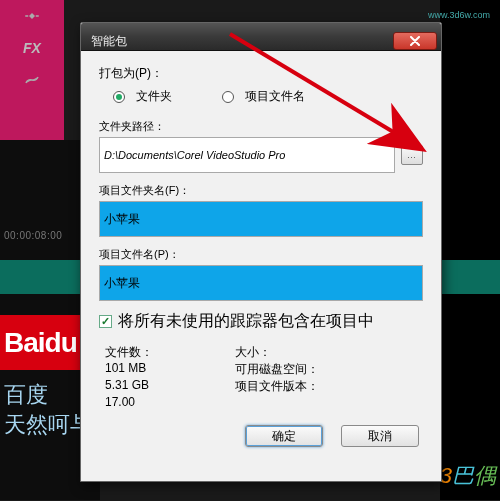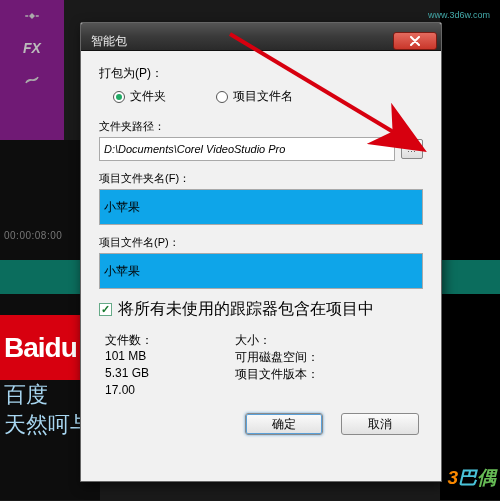--- a/index.html
+++ b/index.html
@@ -1,30 +1,30 @@
 <!DOCTYPE html>
 <html><head>
 <meta charset="utf-8">
 <style>
   * { box-sizing: border-box; margin: 0; padding: 0; }
   html, body { width: 500px; height: 501px; overflow: hidden; font-family: "Microsoft YaHei", SimSun, Arial, sans-serif; }
   body { background: #1a1a1a; position: relative; font-size: 12px; color: #000; }
 
   
-  .bg-toolbar { position: absolute; left: 0; top: 0; width: 64px; height: 140px; background: #701a75; }
+  .bg-toolbar { position: absolute; left: 0; top: 0; width: 64px; height: 140px; background: #be185d; }
   .bg-toolbar .tool { width: 64px; height: 32px; display: flex; align-items: center; justify-content: center; color: #bbb; font-size: 14px; }
   .bg-toolbar .tool svg { width: 18px; height: 18px; fill: #aaa; }
   .bg-timecode { position: absolute; left: 0; top: 230px; width: 100px; color: #777; font-size: 10px; padding-left: 4px; letter-spacing: 0.5px; }
   .bg-dark2 { position: absolute; left: 0; top: 140px; width: 100px; height: 360px; background: #0d0d0d; }
   .bg-timeline-band { position: absolute; left: 0; top: 260px; width: 500px; height: 34px; background: #0b6d5d; }
   .bg-right-col { position: absolute; right: 0; top: 0; width: 60px; height: 500px; background: #000; }
-  .bg-baidu { position: absolute; left: 0; top: 315px; width: 120px; height: 65px; background: #d7000f; color: #fff; font-size: 28px; font-weight: bold; padding-left: 4px; display: flex; align-items: center; letter-spacing: -1px; }
+  .bg-baidu { position: absolute; left: 0; top: 315px; width: 120px; height: 55px; background: #d7000f; color: #fff; font-size: 28px; font-weight: bold; padding-left: 4px; display: flex; align-items: center; letter-spacing: -1px; }
   .bg-text1 { position: absolute; left: 4px; top: 380px; color: #a8d6f0; font-size: 22px; font-weight: 500; text-shadow: 0 0 1px #000; }
   .bg-text2 { position: absolute; left: 4px; top: 410px; color: #a8d6f0; font-size: 22px; font-weight: 500; text-shadow: 0 0 1px #000; }
-  .bg-bottomright { position: absolute; right: 4px; bottom: 10px; color: #49c2d8; font-size: 19px; font-weight: bold; font-style: italic; }
+  .bg-bottomright { position: absolute; right: 4px; bottom: 10px; color: #49c2d8; font-size: 22px; font-weight: normal; font-style: italic; }
   .bg-bottomright .j { color: #ff8c00; }
   .bg-www { position: absolute; right: 10px; top: 10px; color: #4aa; font-size: 9px; }
 
   
   .dialog {
     position: absolute; left: 80px; top: 22px; width: 362px; height: 460px;
     background: #f1f1f1; border: 1px solid #666; box-shadow: 2px 4px 12px rgba(0,0,0,0.6);
     border-radius: 2px 2px 0 0;
   }
   .titlebar {
@@ -38,28 +38,28 @@
   .close-btn {
     width: 44px; height: 18px; border-radius: 3px;
     background: linear-gradient(to bottom, #e46a5e, #c9362a);
     border: 1px solid #7a1a12;
     display: flex; align-items: center; justify-content: center;
   }
   .close-btn svg { width: 12px; height: 10px; }
   .body { padding: 14px 18px 10px 18px; }
   .group-label { font-size: 12px; margin-bottom: 6px; }
   .radio-row { display: flex; gap: 50px; margin: 4px 0 14px 14px; align-items: center; }
-  .radio-row label { display: flex; align-items: center; gap: 5px; font-size: 12px; }
+  .radio-row label { display: flex; align-items: center; gap: 11px; font-size: 12px; }
   .radio { width: 12px; height: 12px; border: 1px solid #555; border-radius: 50%; display: inline-flex; align-items: center; justify-content: center; background: #fff; }
   .radio.checked::after { content: ""; width: 6px; height: 6px; border-radius: 50%; background: #2a6; display: block; }
 
   .field-label { font-size: 11px; margin-top: 2px; margin-bottom: 3px; }
   .path-row { display: flex; align-items: center; gap: 6px; margin-bottom: 10px; }
   .ro-box {
-    flex: 1; height: 24px; background: #fff; border: 1px solid #a9a9a9;
+    flex: 1; height: 36px; background: #fff; border: 1px solid #a9a9a9;
     padding: 1px 4px; font-family: "Segoe UI", Tahoma, sans-serif;
     font-size: 11px; font-style: italic; color: #000; display: flex; align-items: center;
     overflow: hidden; white-space: nowrap;
   }
   .browse-btn {
     width: 22px; height: 20px; border: 1px solid #888; border-radius: 2px;
     background: linear-gradient(to bottom,#fafafa,#ddd);
     display: flex; align-items: center; justify-content: center; font-size: 8px; letter-spacing: 1px;
   }
   .text-input {

